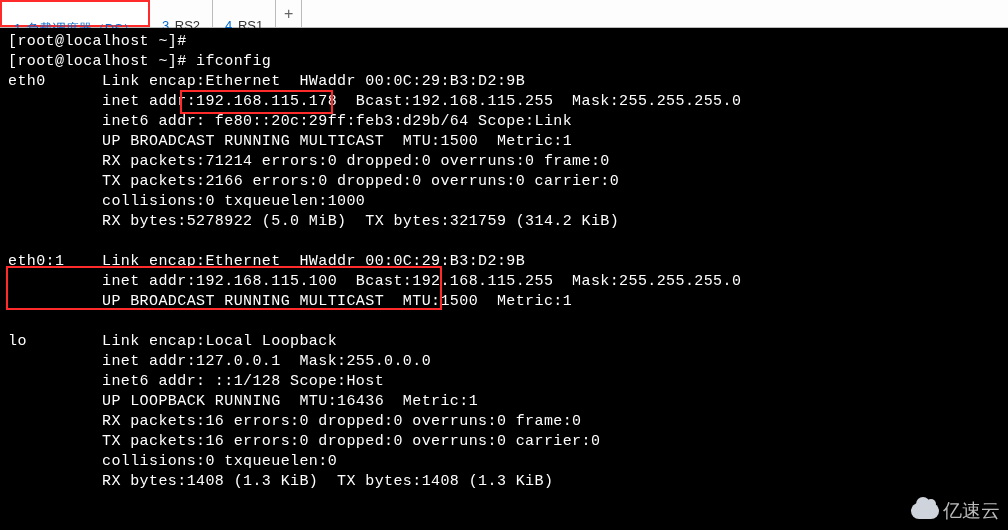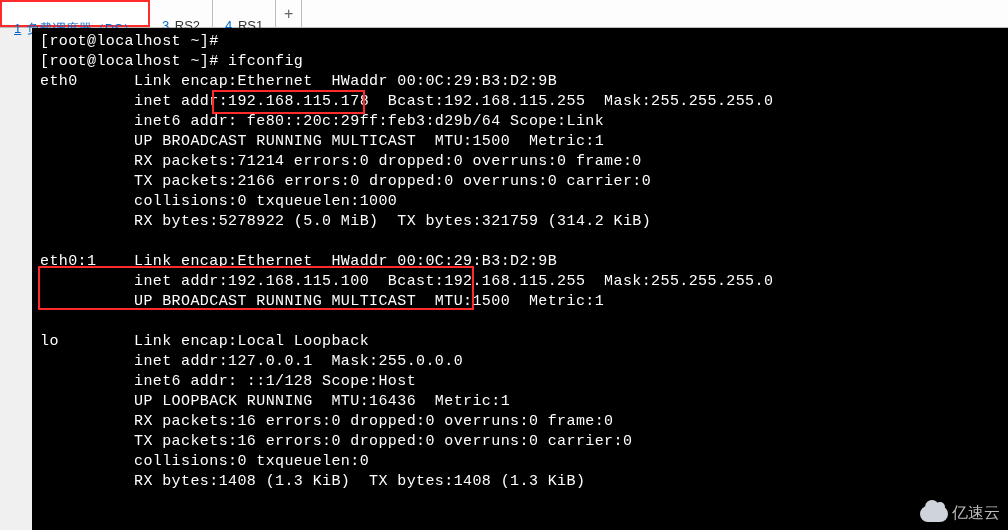--- a/index.html
+++ b/index.html
@@ -58,37 +58,36 @@
       background: #000;
       color: #fff;
       font-family: "Courier New", monospace;
       font-size: 15px;
       line-height: 20px;
       padding: 4px 8px;
       height: calc(100% - 28px);
       white-space: pre;
       letter-spacing: 0.4px;
       position: relative;
-      margin-left: 32px;
     }
     .hl-box1 {
       position: absolute;
       border: 2px solid #ff2a2a;
       pointer-events: none;
     }
     .watermark {
       position: absolute;
       right: 8px;
       bottom: 6px;
       display:flex;
       align-items:center;
       gap:4px;
       color: #bbb;
       font-family: "Microsoft YaHei", sans-serif;
-      font-size: 16px;
+      font-size: 19px;
     }
     .cloud {
       width: 28px; height: 16px;
       background:#cfd4dc;
       border-radius: 10px;
       position:relative;
     }
     .cloud::before, .cloud::after{
       content:""; position:absolute; background:#cfd4dc; border-radius:50%;
     }

